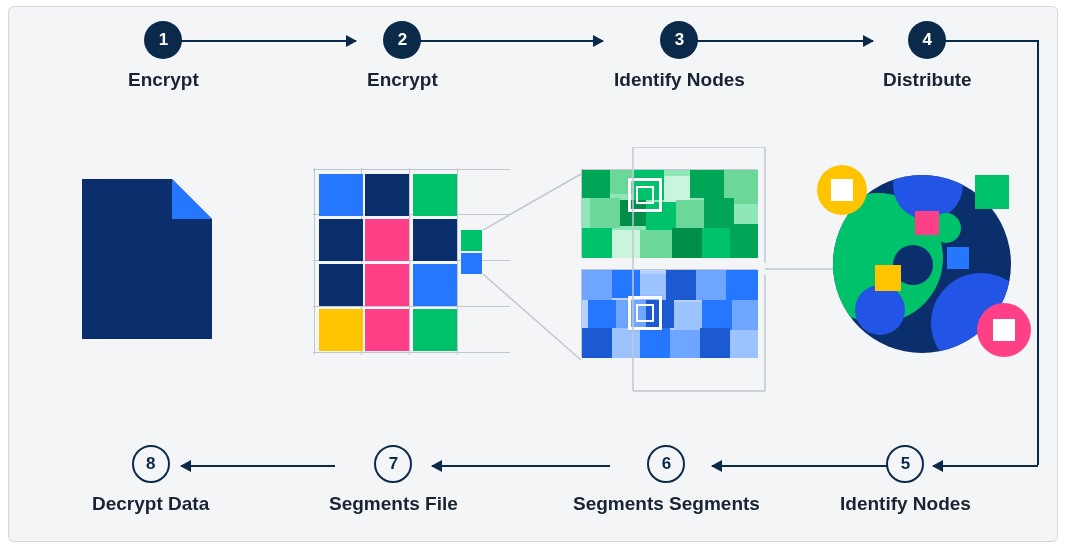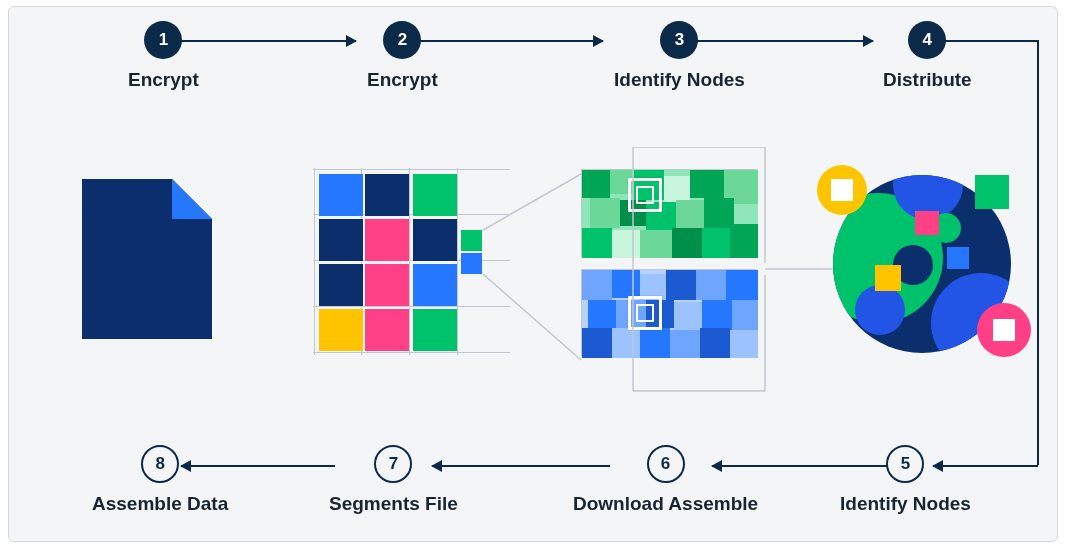--- a/index.html
+++ b/index.html
@@ -76,33 +76,33 @@
 <div class="arrow-h right" style="left:682px;top:33px;width:182px"></div>
 
 <div class="arrow-h" style="left:924px;top:33px;width:105px"></div>
 <div class="conn-v" style="left:1028px;top:33px;height:425px"></div>
 <div class="arrow-h left" style="left:924px;top:458px;width:105px"></div>
 
 <div class="step-group" style="left:83px;top:438px">
   <div class="step-badge hollow">
         <span>8</span>
       </div>
-  <div class="step-label">Assemble Data</div>
+  <div class="step-label">Decrypt Data</div>
 </div>
 <div class="step-group" style="left:320px;top:438px">
   <div class="step-badge hollow">
         <span>7</span>
       </div>
   <div class="step-label">Segments File</div>
 </div>
 <div class="step-group" style="left:564px;top:438px">
   <div class="step-badge hollow">
         <span>6</span>
       </div>
-  <div class="step-label">Download Assemble</div>
+  <div class="step-label">Segments Segments</div>
 </div>
 <div class="step-group" style="left:831px;top:438px">
   <div class="step-badge hollow">
         <span>5</span>
       </div>
   <div class="step-label">Identify Nodes</div>
 </div>
 
 <div class="arrow-h left" style="left:172px;top:458px;width:154px"></div>
 <div class="arrow-h left" style="left:423px;top:458px;width:178px"></div>

